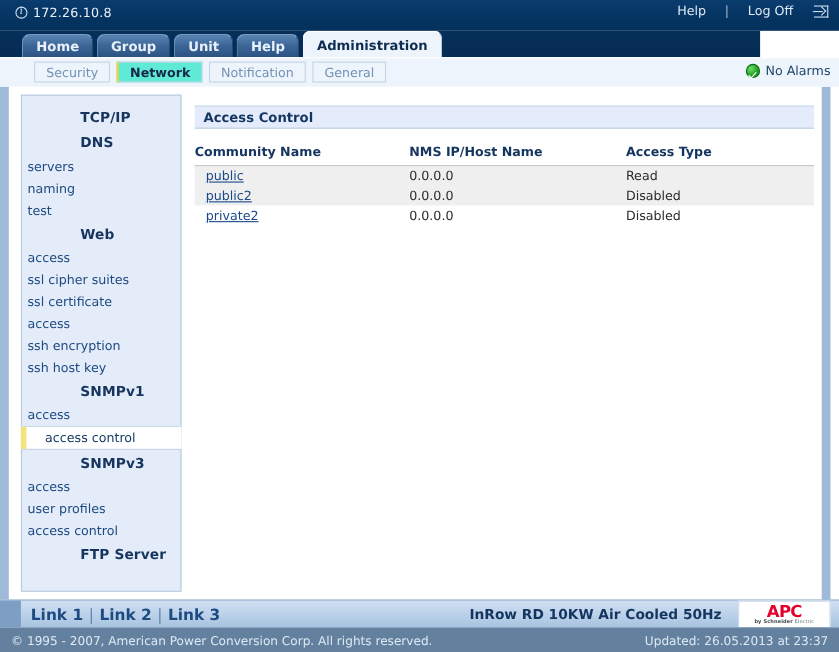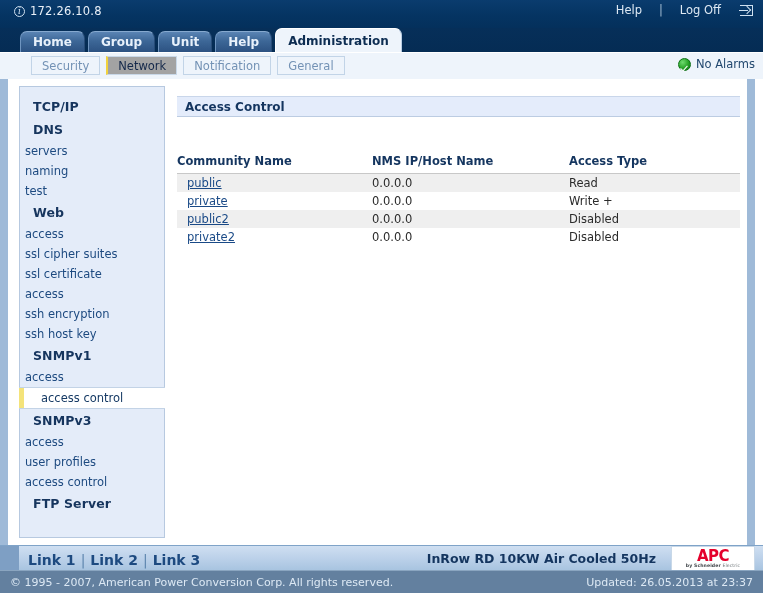--- a/index.html
+++ b/index.html
@@ -80,21 +80,21 @@
     width: 5px; height: 5px;
     border-top: 1px solid #cfe0f0;
     border-right: 1px solid #cfe0f0;
     transform: rotate(45deg);
   }
 
   
   .tabstrip {
     position: absolute;
     top: 28px; left: 0;
-    width: 763px; height: 24px;
+    width: 691px; height: 24px;
     background: linear-gradient(to bottom, #062f59 0%, #052c54 100%);
   }
   .ptabs {
     position: absolute;
     left: 20px; top: 0;
     display: flex;
     align-items: flex-end;
     height: 24px;
   }
   .ptab {
@@ -146,22 +146,22 @@
     align-items: center;
     font-size: 11.5px;
     color: #7392b5;
     background: #eef4fb;
     border: 1px solid #c2d4e7;
     cursor: pointer;
     white-space: nowrap;
   }
   .stab.active {
     color: #14284a;
-    font-weight: normal;
-    background: #a3a3a3;
+    font-weight: bold;
+    background: #5eead4;
     border: 1px solid #c9d8e8;
     border-left: 2px solid #f2d23c;
   }
   .alarm-box {
     position: absolute;
     right: 8px; top: 4px;
     display: flex;
     align-items: center;
     gap: 5px;
     font-size: 11.5px;
@@ -209,20 +209,21 @@
     border: 1px solid #b7c9e0;
     padding-top: 8px;
   }
   .nav-group {
     font-size: 12.5px;
     font-weight: bold;
     color: #16355e;
     padding: 4px 0 4px 13px;
     letter-spacing: 0.1px;
     cursor: pointer;
+    margin-left: 40px;
   }
   .nav-item {
     font-size: 11.5px;
     color: #1d4a80;
     padding: 3px 0 3px 5px;
     cursor: pointer;
     position: relative;
   }
   .nav-item.selected {
     background: #ffffff;
@@ -253,21 +254,21 @@
     border-top: 1px solid #c9d6ea;
     border-bottom: 1px solid #bcccE2;
     display: flex;
     align-items: center;
     padding-left: 8px;
     font-size: 12px;
     font-weight: bold;
     color: #14355f;
   }
   .table-wrap {
-    margin-top: 37px;
+    margin-top: 14px;
   }
   table.acl {
     border-collapse: collapse;
     width: 563px;
     table-layout: fixed;
   }
   table.acl th {
     text-align: left;
     font-size: 11.5px;
     font-weight: bold;
@@ -456,25 +457,20 @@
             <th class="c2">NMS IP/Host Name</th>
             <th class="c3">Access Type</th>
           </tr>
         </thead>
         <tbody>
           <tr class="odd">
             <td class="name"><a href="#">public</a></td>
             <td>0.0.0.0</td>
             <td>Read</td>
           </tr>
-          <tr class="even">
-            <td class="name"><a href="#">private</a></td>
-            <td>0.0.0.0</td>
-            <td>Write +</td>
-          </tr>
           <tr class="odd">
             <td class="name"><a href="#">public2</a></td>
             <td>0.0.0.0</td>
             <td>Disabled</td>
           </tr>
           <tr class="even">
             <td class="name"><a href="#">private2</a></td>
             <td>0.0.0.0</td>
             <td>Disabled</td>
           </tr>

